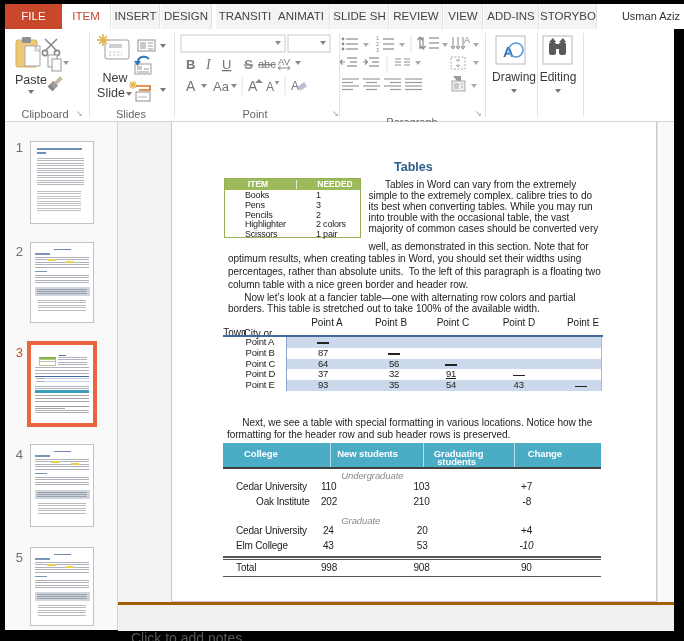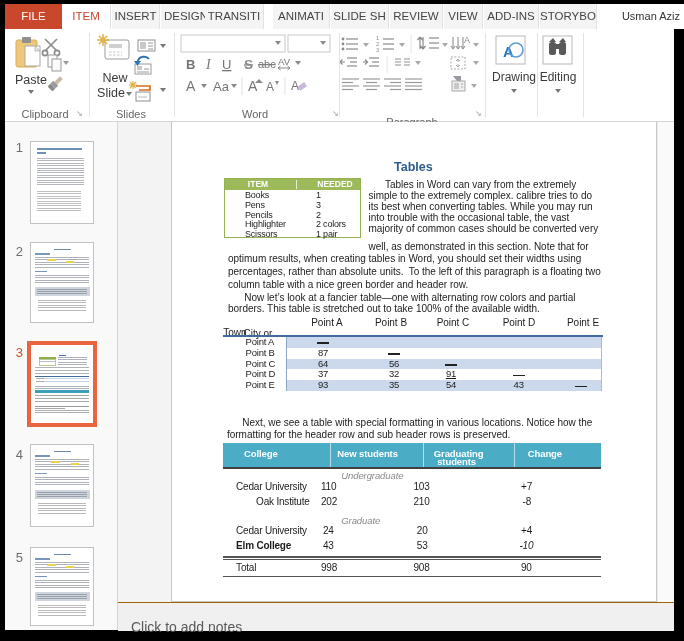--- a/index.html
+++ b/index.html
@@ -15,21 +15,21 @@
 #user { position:absolute; right:8px; top:0; height:25px; line-height:25px; font-size:11px; color:#333; }
 #ribbon { left:5px; top:29px; width:669px; height:93px; background:#fff; border-bottom:1px solid #d4d4d4; }
 .gsep { position:absolute; top:4px; width:1px; height:84px; background:#e3e3e3; }
 .glabel { position:absolute; top:79px; font-size:11px; color:#666; text-align:center; }
 .launcher { position:absolute; top:80px; width:10px; height:10px; font-size:8px; color:#999; }
 
 #panel { left:5px; top:122px; width:113px; height:508px; background:#f9f9f9; border-right:1px solid #d4d4d4; }
 #main { left:118px; top:122px; width:556px; height:480px; background:#f3f3f3; }
 #page { position:absolute; left:53px; top:0; width:486px; height:480px; background:#fff; border-left:1px solid #c8c8c8; border-right:1px solid #c8c8c8; border-bottom:1px solid #c8c8c8; }
 #scrollch { position:absolute; left:539px; top:0; width:17px; height:480px; background:#fafafa; border-left:1px solid #e8e8e8; }
-#notes { left:118px; top:602px; width:556px; height:29px; background:#f0f0f0; border-top:1px solid #a16207; color:#595959; font-size:14px; line-height:27px; padding-top:11px; padding-left:13px; }
+#notes { left:118px; top:602px; width:556px; height:29px; background:#f0f0f0; border-top:3px solid #a16207; color:#595959; font-size:14px; line-height:27px; padding-top:20px; padding-left:13px; }
 
 .thumbnum { position:absolute; font-size:13px; color:#6e6e6e; width:18px; text-align:right; }
 .thumb { position:absolute; left:25px; width:64px; background:#fff; border:1px solid #c2c2c2; }
 .ln { position:absolute; }
 
 .t { position:absolute; white-space:nowrap; font-size:10px; color:#1c1c1c; letter-spacing:-0.02px; }
 .gtxt { position:absolute; white-space:nowrap; font-size:9px; line-height:9px; color:#1c1c1c; letter-spacing:-0.2px; }
 .stripe { position:absolute; left:64.2px; width:313.6px; height:10.87px; background:#ccd9ec; }
 .st { position:absolute; white-space:nowrap; font-size:9.5px; line-height:10.87px; color:#1c1c1c; letter-spacing:-0.2px; }
 .sc { width:40px; text-align:center; }
@@ -39,21 +39,21 @@
 .tt { position:absolute; white-space:nowrap; font-size:10px; color:#1c1c1c; letter-spacing:-0.2px; }
 </style>
 </head>
 <body>
 
 <div id="tabrow" class="abs">
   <div id="filetab">FILE</div>
   <div id="hometab">ITEM</div>
   <div class="tab" style="left:107px;width:48px;">INSERT</div>
   <div class="tab" style="left:156px;width:51px;">DESIGN</div>
-  <div class="tab" style="left:200px;width:59px;text-align:center;">TRANSITI</div>
+  <div class="tab" style="left:211px;width:59px;text-align:center;">TRANSITI</div>
   <div class="tab" style="left:268px;width:57px;">ANIMATI</div>
   <div class="tab" style="left:326px;width:58px;">SLIDE SH</div>
   <div class="tab" style="left:385px;width:53px;">REVIEW</div>
   <div class="tab" style="left:439px;width:39px;">VIEW</div>
   <div class="tab" style="left:479px;width:55px;">ADD-INS</div>
   <div class="tab" style="left:535px;width:57px;">STORYBO</div>
   <div id="user">Usman Aziz</div>
 </div>
 
 <div id="ribbon" class="abs">
@@ -267,21 +267,21 @@
     <polygon points="550,60 556,60 553,64" fill="#777"></polygon>
   </svg>
   <div class="gsep" style="left:84px;"></div>
   <div class="gsep" style="left:169px;"></div>
   <div class="gsep" style="left:334px;"></div>
   <div class="gsep" style="left:480px;"></div>
   <div class="gsep" style="left:532px;"></div>
   <div class="gsep" style="left:578px;"></div>
   <div class="glabel" style="left:5px;width:70px;">Clipboard</div>
   <div class="glabel" style="left:91px;width:70px;">Slides</div>
-  <div class="glabel" style="left:215px;width:70px;">Word</div>
+  <div class="glabel" style="left:215px;width:70px;">Point</div>
   <div class="glabel" style="left:372px;width:70px;margin-top:8px;">Paragraph</div>
   <div class="launcher" style="left:71px;">↘</div>
   <div class="launcher" style="left:327px;">↘</div>
   <div class="launcher" style="left:470px;">↘</div>
 </div>
 
 <div id="panel" class="abs">
   <div class="thumbnum" style="top:18px;left:0;">1</div>
   <div class="thumb" id="th1" style="top:19px;height:83px;">
     <div class="ln" style="left:6px;top:6px;width:45px;height:2px;background:rgba(74,118,168,0.8);"></div>
@@ -441,21 +441,21 @@
       <div class="tt" style="left:298px;top:38.4px;">+7</div>
       <div class="tt" style="left:13.1px;top:53.6px;margin-left:20px;">Oak Institute</div>
       <div class="tt" style="left:98px;top:53.6px;">202</div>
       <div class="tt" style="left:190.5px;top:53.6px;">210</div>
       <div class="tt" style="left:299.5px;top:53.6px;">-8</div>
       <div class="ti" style="left:118.3px;top:72.2px;">Graduate</div>
       <div class="tt" style="left:13.1px;top:82.8px;">Cedar University</div>
       <div class="tt" style="left:100px;top:82.8px;">24</div>
       <div class="tt" style="left:193.8px;top:82.8px;">20</div>
       <div class="tt" style="left:298px;top:82.8px;">+4</div>
-      <div class="tt" style="left:13.1px;top:97.9px;font-weight:bold;">Elm College</div>
+      <div class="tt" style="left:13.1px;top:97.9px;">Elm College</div>
       <div class="tt" style="left:100px;top:97.9px;">43</div>
       <div class="tt" style="left:193.8px;top:97.9px;">53</div>
       <div class="tt" style="left:296.4px;top:97.9px;font-style:italic;">-10</div>
       <div style="position:absolute;left:0;top:113px;width:100%;height:2px;background:#555;"></div>
       <div style="position:absolute;left:0;top:116.5px;width:100%;height:1px;background:#555;"></div>
       <div class="tt" style="left:13.1px;top:119px;">Total</div>
       <div class="tt" style="left:98px;top:119px;">998</div>
       <div class="tt" style="left:190.5px;top:119px;">908</div>
       <div class="tt" style="left:298px;top:119px;">90</div>
       <div style="position:absolute;left:0;top:133px;width:100%;height:1.7px;background:#555;"></div>

